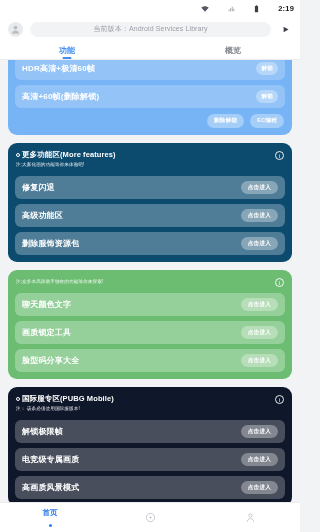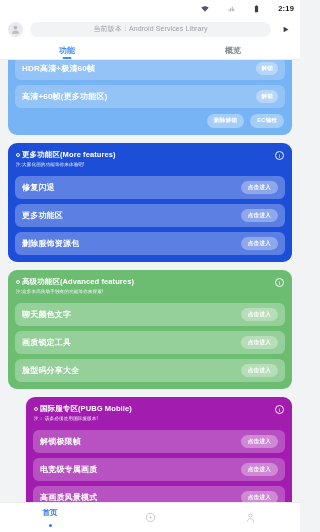--- a/index.html
+++ b/index.html
@@ -63,23 +63,23 @@
   .body{
     flex:1 1 auto; position:relative; overflow:hidden;
     padding:0 8px;
   }
 
   .card{
     border-radius:9px; padding:6px 7px 7px 7px;
     margin-bottom:8px; position:relative;
   }
   .card.blue{ background:#76b4f5; margin-top:-14px; padding-top:6px; }
-  .card.orange{ background:#1d4ed8; }
+  .card.orange{ background:#0c4a6e; }
   .card.green{ background:#6cbd72; }
-  .card.taupe{ background:#a21caf;margin-left:18px; }
+  .card.taupe{ background:#0f172a; }
 
   .card-head{ padding:1px 1px 4px 1px; position:relative; }
   .card-title{
     font-size:7.5px; color:#ffffff; font-weight:700; letter-spacing:.1px;
     display:flex; align-items:center; gap:2px;
   }
   .card-title .bullet{
     width:4px; height:4px; border-radius:50%;
     border:1px solid #ffffff; flex:0 0 4px;
   }
@@ -194,21 +194,21 @@
   </div>
 
   <div class="body">
 
     <div class="card blue">
       <div class="row">
         <span class="row-label">HDR高清+极清60帧</span>
         <span class="pill sm">解锁</span>
       </div>
       <div class="row">
-        <span class="row-label">高清+60帧(更多功能区)</span>
+        <span class="row-label">高清+60帧(删除解锁)</span>
         <span class="pill sm">解锁</span>
       </div>
       <div class="card-actions">
         <span class="action-pill">删除解锁</span>
         <span class="action-pill">EC编程</span>
       </div>
     </div>
 
     <div class="card orange">
       <div class="card-head">
@@ -217,35 +217,31 @@
           <span>更多功能区(More features)</span>
         </div>
         <div class="card-sub">注:大家化画的功能等你来体验吧!</div>
         <div class="help-icon">i</div>
       </div>
       <div class="row">
         <span class="row-label">修复闪退</span>
         <span class="pill">点击进入</span>
       </div>
       <div class="row">
-        <span class="row-label">更多功能区</span>
+        <span class="row-label">高级功能区</span>
         <span class="pill">点击进入</span>
       </div>
       <div class="row">
         <span class="row-label">删除服饰资源包</span>
         <span class="pill">点击进入</span>
       </div>
     </div>
 
     <div class="card green">
       <div class="card-head">
-        <div class="card-title">
-          <span class="bullet"></span>
-          <span>高级功能区(Advanced features)</span>
-        </div>
         <div class="card-sub">注:众多本高质助手独有的功能等你来探索!</div>
         <div class="help-icon">i</div>
       </div>
       <div class="row">
         <span class="row-label">聊天颜色文字</span>
         <span class="pill">点击进入</span>
       </div>
       <div class="row">
         <span class="row-label">画质锁定工具</span>
         <span class="pill">点击进入</span>

